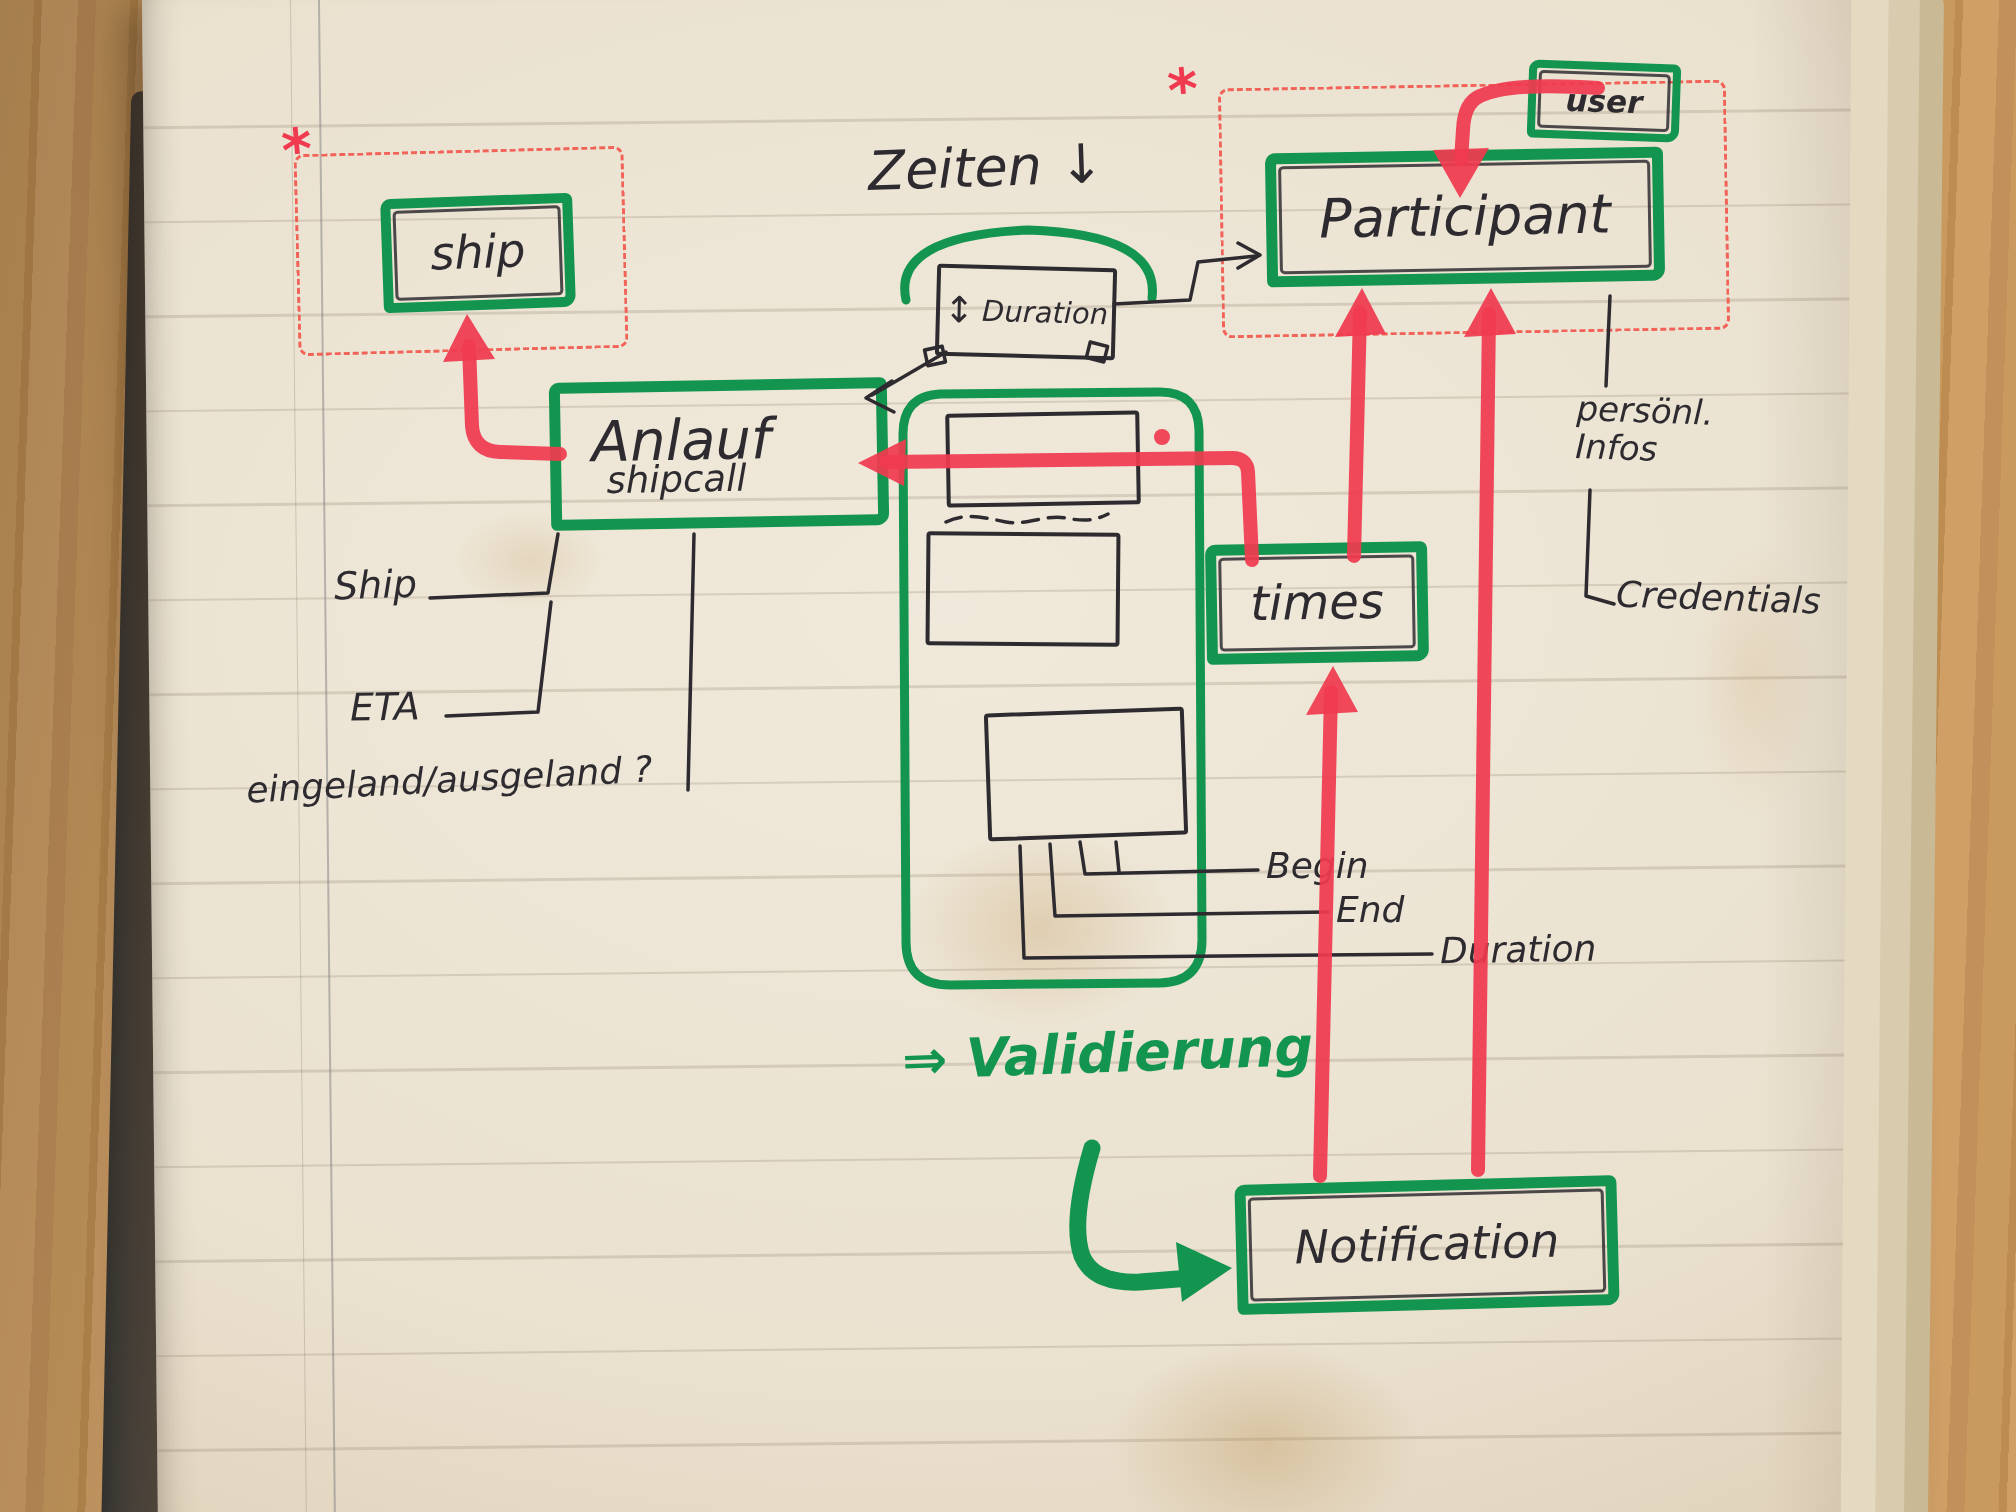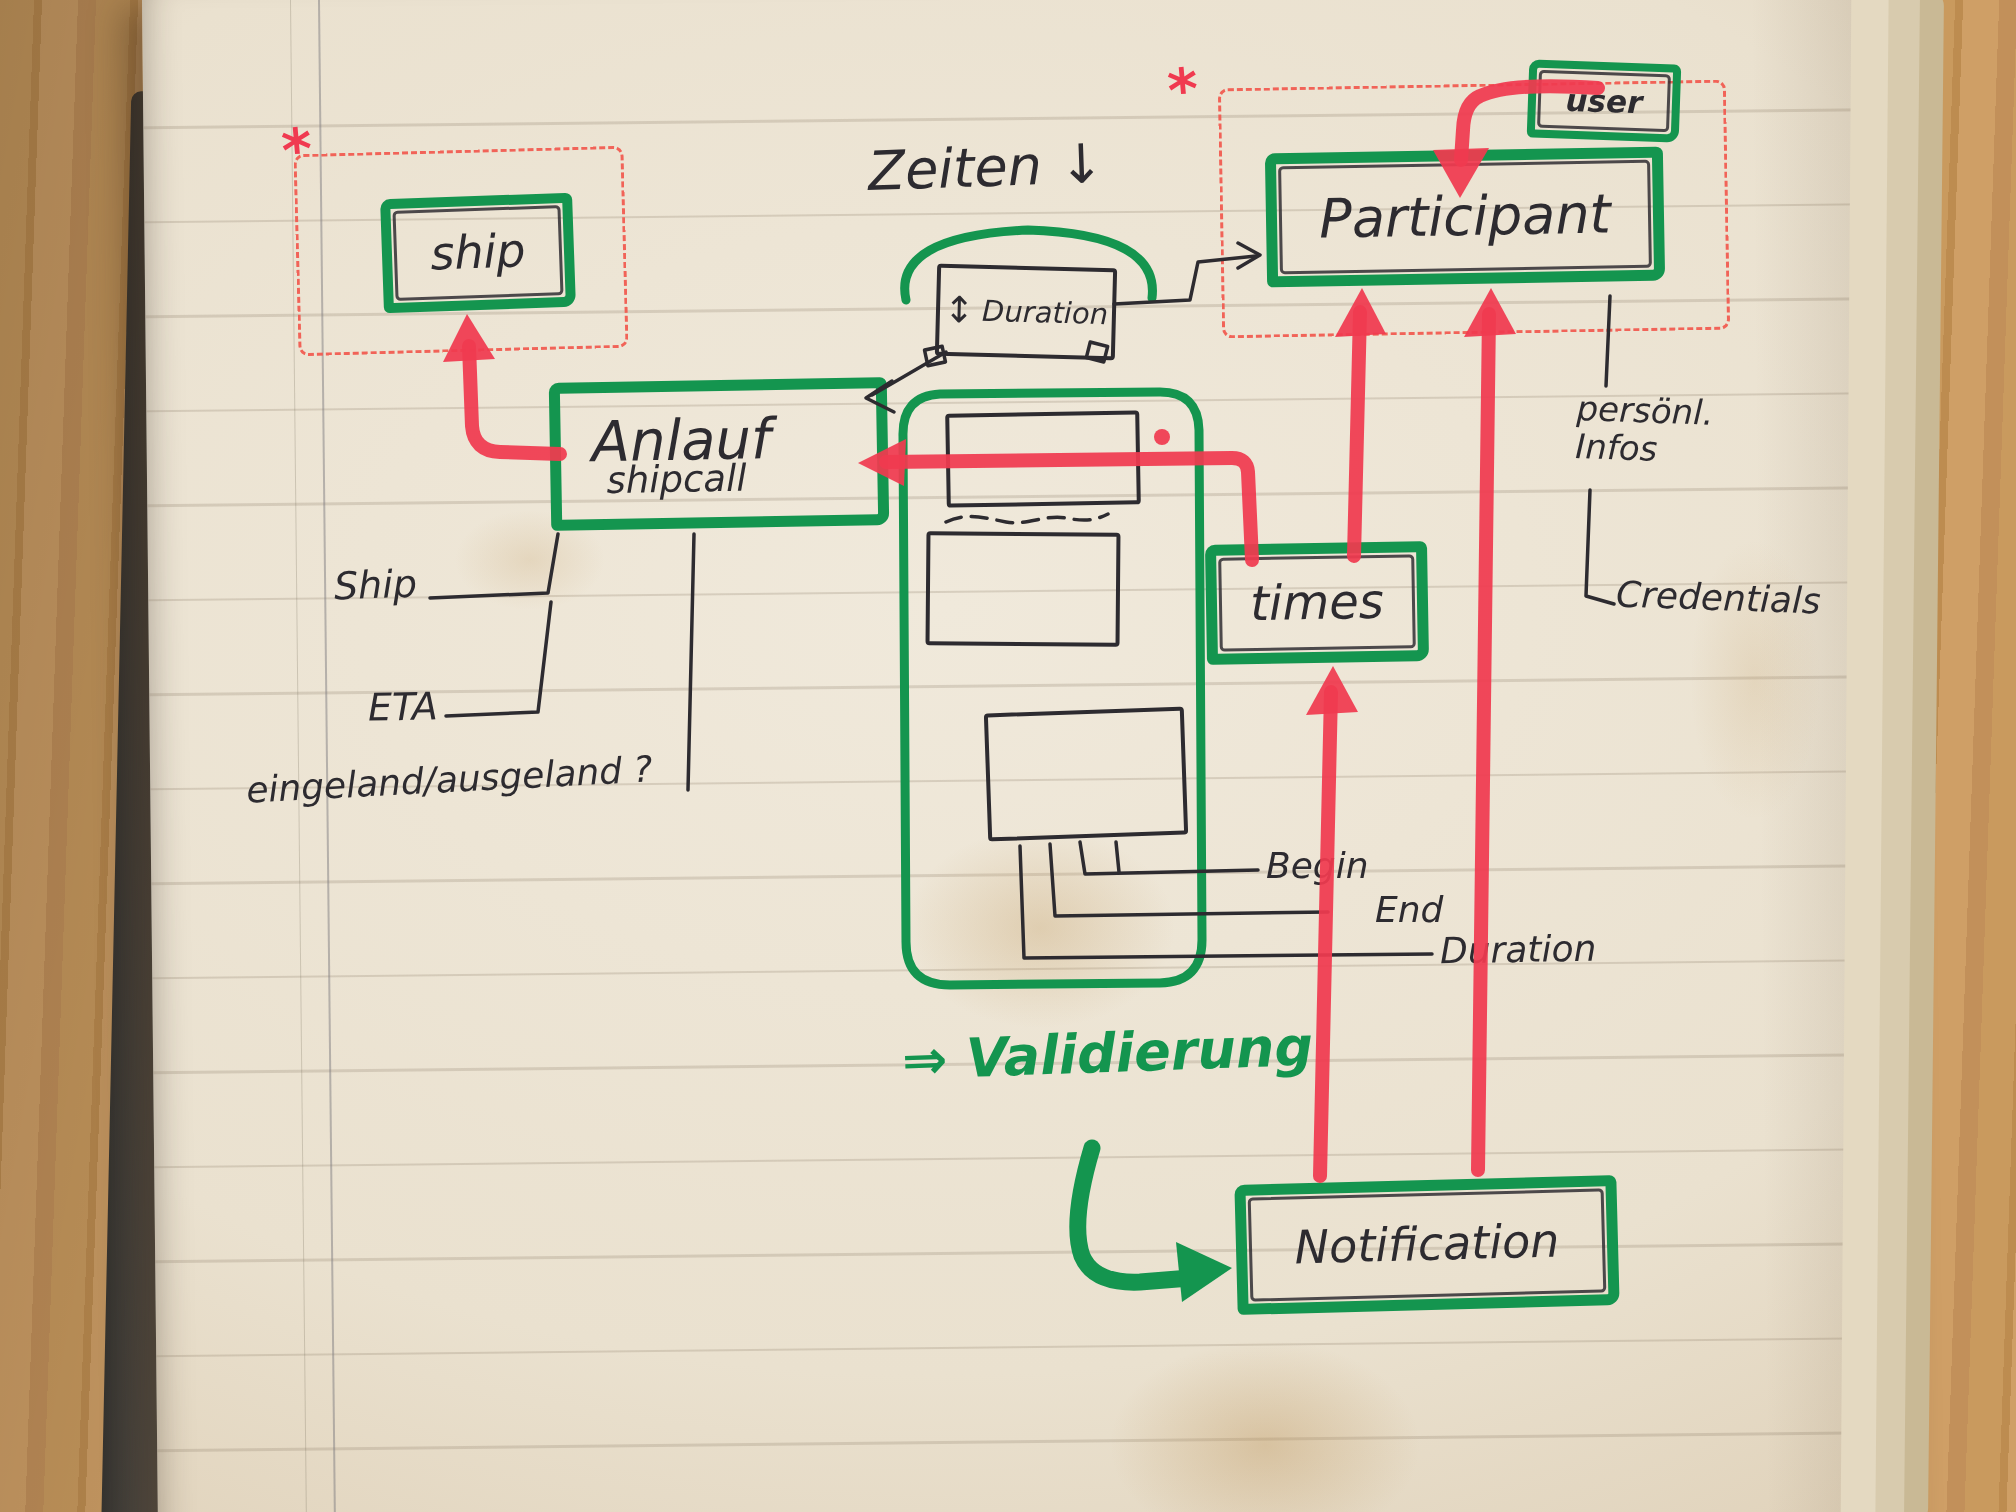--- a/index.html
+++ b/index.html
@@ -141,28 +141,28 @@
       <span class="hand" style="position:static;font-size:29px;">Duration</span>
     </div>
 
     <div class="dbox" style="left:946px;top:412px;width:194px;height:94px;transform:rotate(-1deg);"></div>
     <div class="dbox" style="left:926px;top:532px;width:194px;height:114px;transform:rotate(.5deg);"></div>
     <div class="dbox" style="left:986px;top:710px;width:200px;height:128px;transform:rotate(-2deg);"></div>
 
     <div class="hand" style="left:868px;top:138px;font-size:54px;transform:rotate(-2deg);">Zeiten ↓</div>
 
     <div class="hand" style="left:334px;top:564px;font-size:38px;transform:rotate(-2deg);">Ship</div>
-    <div class="hand" style="left:350px;top:686px;font-size:38px;transform:rotate(-1deg);margin-left:18px;">ETA</div>
+    <div class="hand" style="left:350px;top:686px;font-size:38px;transform:rotate(-1deg);">ETA</div>
     <div class="hand" style="left:246px;top:760px;font-size:36px;transform:rotate(-3deg);">eingeland/ausgeland ?</div>
 
     <div class="hand" style="left:1576px;top:392px;font-size:34px;width:170px;white-space:normal;transform:rotate(2deg);">persönl. Infos</div>
     <div class="hand" style="left:1616px;top:578px;font-size:36px;transform:rotate(2deg);">Credentials</div>
 
     <div class="hand" style="left:1266px;top:846px;font-size:36px;">Begin</div>
-    <div class="hand" style="left:1336px;top:890px;font-size:36px;margin-left:39px;">End</div>
+    <div class="hand" style="left:1336px;top:890px;font-size:36px;">End</div>
     <div class="hand" style="left:1440px;top:930px;font-size:36px;transform:rotate(-1deg);">Duration</div>
 
     <div class="hand green-text" style="left:902px;top:1024px;font-size:54px;transform:rotate(-2deg);">⇒ Validierung</div>
 
     <svg class="strokes" width="2016" height="1512" viewBox="0 0 2016 1512">
 
       <g>
         <path class="grn-s" d="M 906 300 Q 892 236 1028 230 Q 1160 234 1152 298"></path>
         <path class="grn-s" d="M 940 394 L 1160 392 Q 1198 392 1199 430 L 1202 940 Q 1202 982 1160 983 L 950 985 Q 906 985 906 942 L 903 436 Q 902 396 940 394"></path>
         <path class="grn-s grn-thick" d="M 1092 1148 Q 1070 1222 1082 1256 Q 1094 1284 1140 1282 L 1190 1278"></path>

